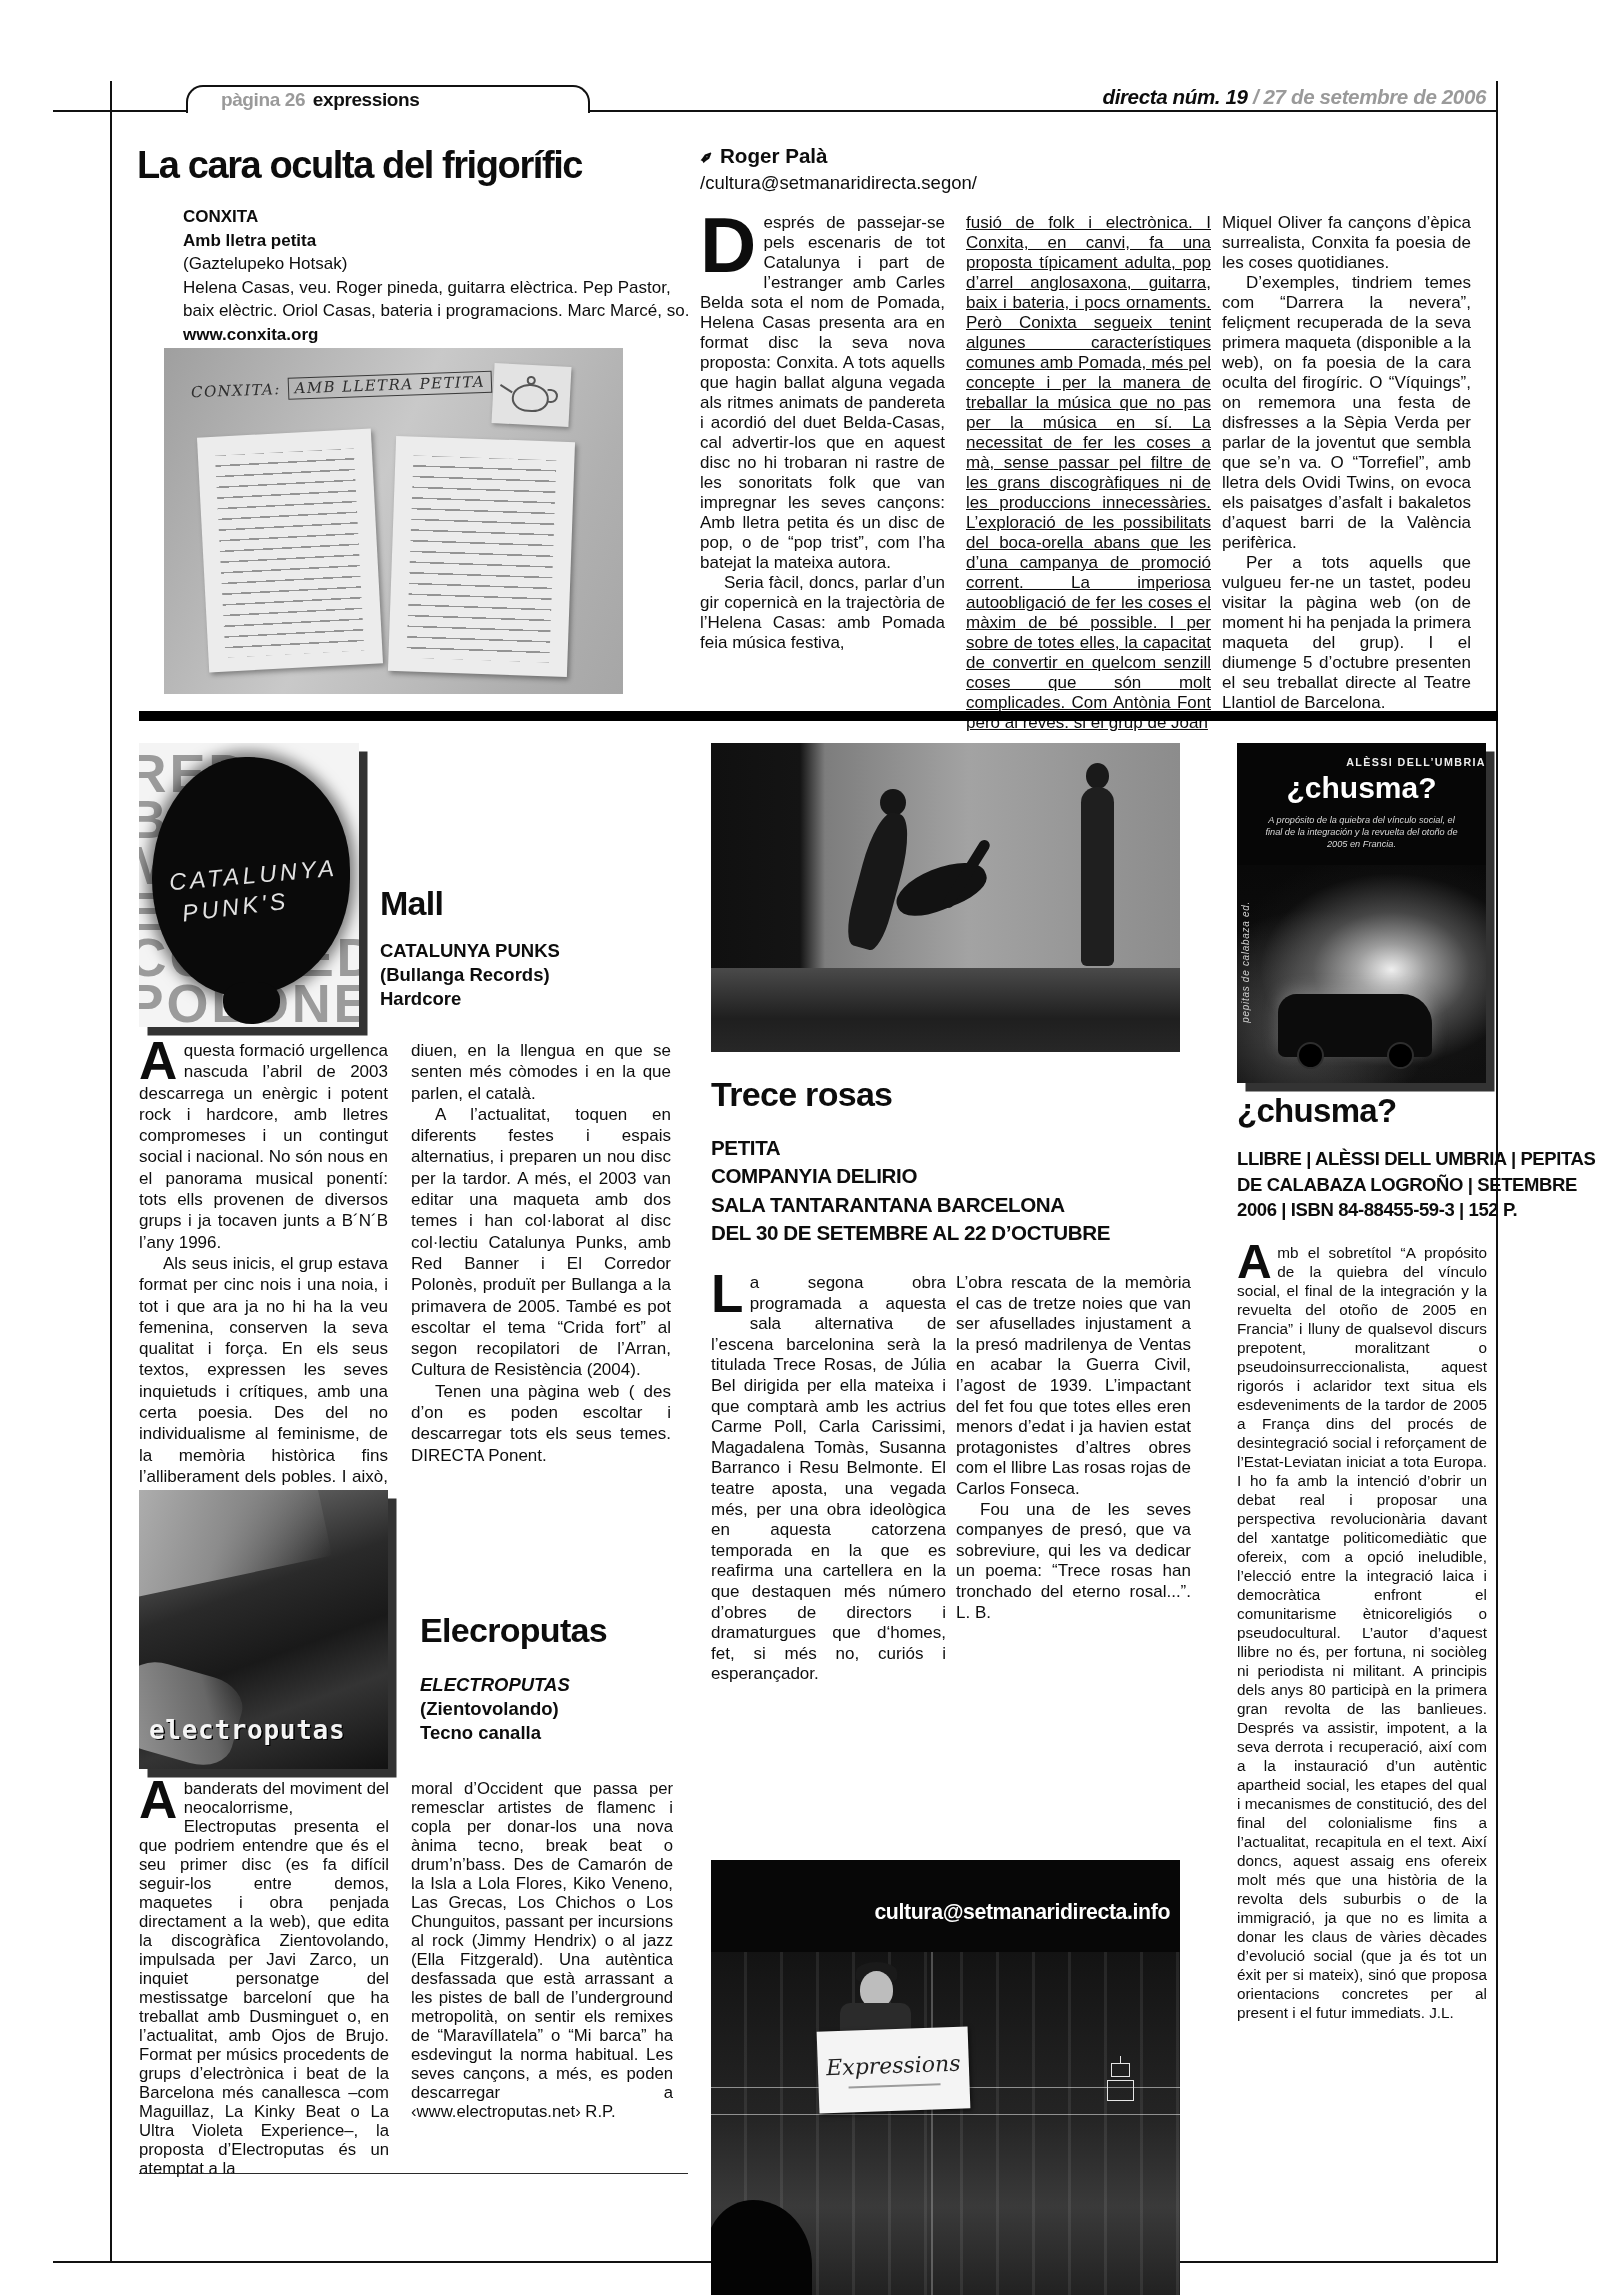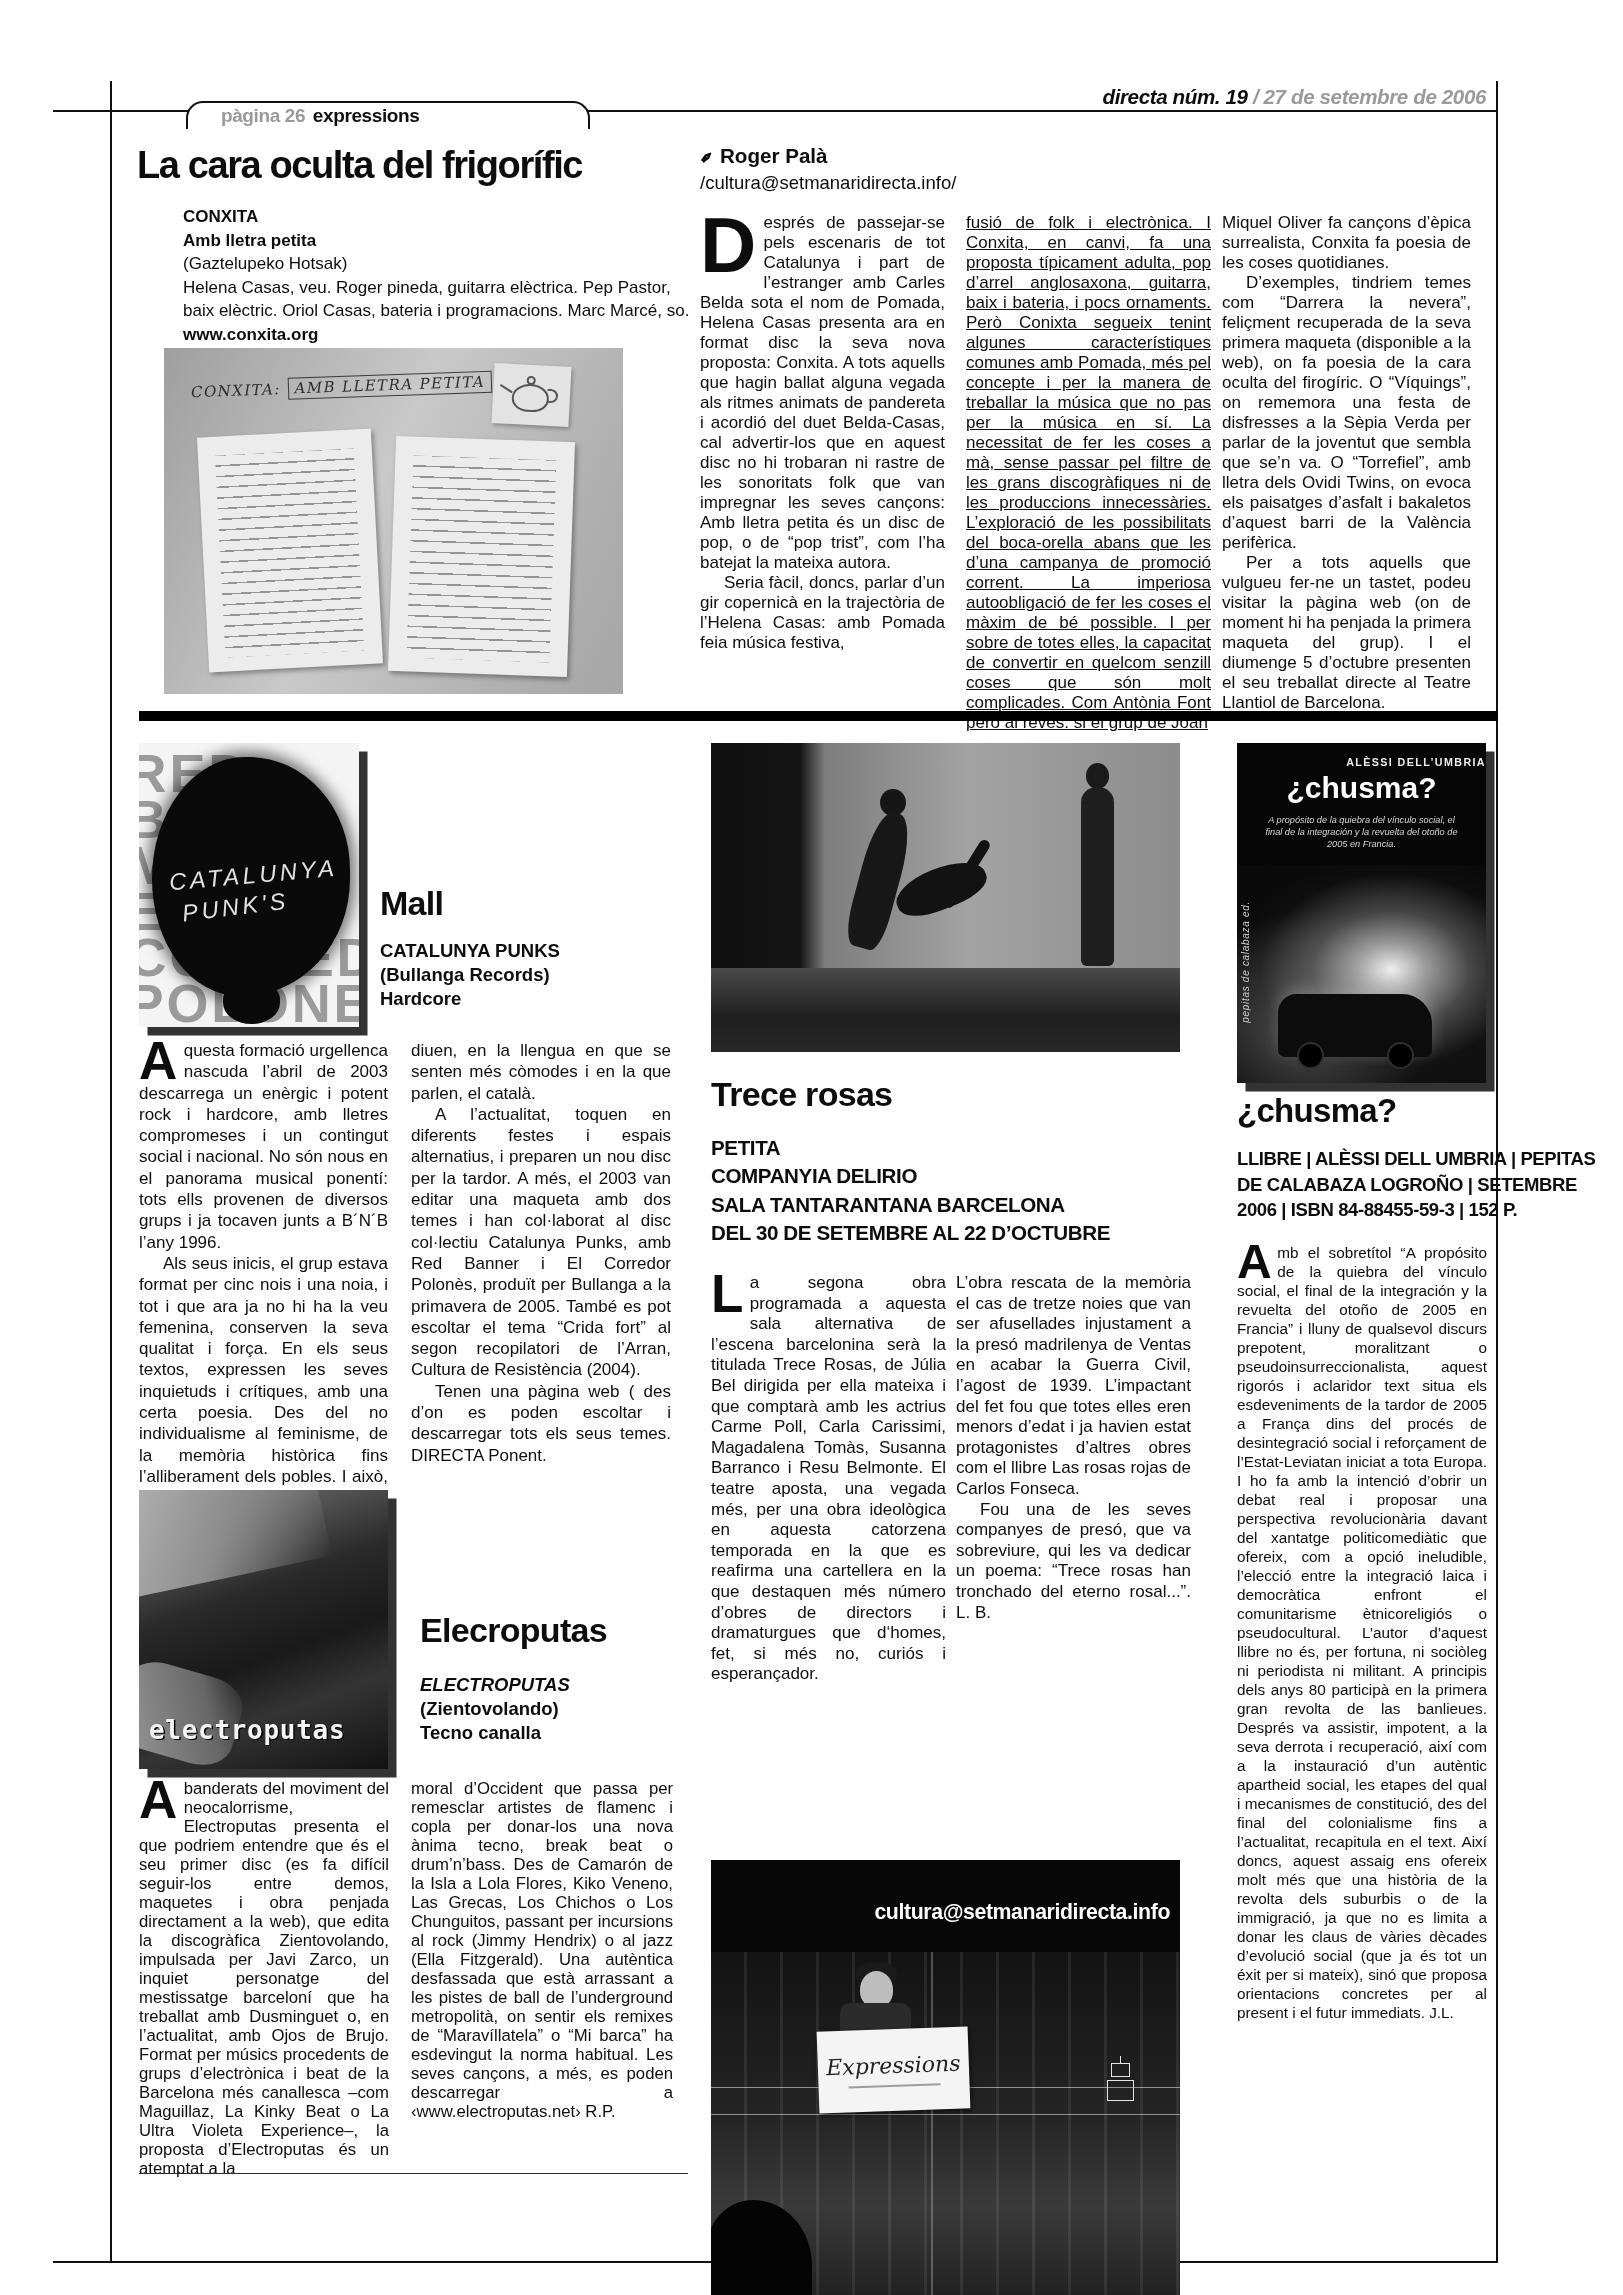--- a/index.html
+++ b/index.html
@@ -17,21 +17,21 @@
   #frame-left  { left:110px; top:81px; height:2182px; }
   #frame-right { left:1496px; top:81px; height:2182px; }
   #frame-top   { left:53px;  top:110px; width:1445px; }
   #frame-bottom{ left:53px;  top:2261px; width:1445px; }
 
   
   #section-tab {
     left:186px; top:85px; width:404px; height:28.4px; background:#fff;
     border:2.1px solid #111; border-bottom:none; border-radius:17px 17px 0 0;
     display:flex; align-items:center; padding-left:33px; z-index:4;
-    font-weight:bold; font-size:19px; letter-spacing:-0.4px;margin-top:16px;
+    font-weight:bold; font-size:19px; letter-spacing:-0.4px;
   }
   .gray-txt { color:#9a9a9a; }
   #section-tab .sec { margin-left:7.8px; color:#111; }
   #issue-date {
     right:137px; top:85px; font-size:20.6px; font-weight:bold; font-style:italic;
     letter-spacing:-0.4px; text-align:right;
   }
   #issue-date .date { color:#9a9a9a; font-weight:bold; }
 
   
@@ -217,21 +217,21 @@
       <span class="abs pot-lid"></span>
       <span class="abs pot-spout"></span>
       <span class="abs pot-handle"></span>
     </div>
   </div>
 
   <div class="abs" id="lead-byline">
     <div class="author">
       <span class="pen">✒</span><span>Roger Palà</span>
     </div>
-    <div class="mail">/cultura@setmanaridirecta.info/</div>
+    <div class="mail">/cultura@setmanaridirecta.segon/</div>
   </div>
 
   <div class="abs bodycol" id="lead-col1">
     <p><span class="dc3">D</span><span>esprés de passejar-se pels escenaris de tot Catalunya i part de l’estranger amb Carles Belda sota el nom de Pomada, Helena Casas presenta ara en format disc la seva nova proposta: Conxita. A tots aquells que hagin ballat alguna vegada als ritmes animats de pandereta i acordió del duet Belda-Casas, cal advertir-los que en aquest disc no hi trobaran ni rastre de les sonoritats folk que van impregnar les seves cançons: Amb lletra petita és un disc de pop, o de “pop trist”, com l’ha batejat la mateixa autora.</span></p>
     <p class="ind">Seria fàcil, doncs, parlar d’un gir copernicà en la trajectòria de l’Helena Casas: amb Pomada feia música festiva,</p>
   </div>
   <div class="abs bodycol" id="lead-col2">
     <p>fusió de folk i electrònica. I Conxita, en canvi, fa una proposta típicament adulta, pop d’arrel anglosaxona, guitarra, baix i bateria, i pocs ornaments. Però Conixta segueix tenint algunes característiques comunes amb Pomada, més pel concepte i per la manera de treballar la música que no pas per la música en sí. La necessitat de fer les coses a mà, sense passar pel filtre de les grans discogràfiques ni de les produccions innecessàries. L’exploració de les possibilitats del boca-orella abans que les d’una campanya de promoció corrent. La imperiosa autoobligació de fer les coses el màxim de bé possible. I per sobre de totes elles, la capacitat de convertir en quelcom senzill coses que són molt complicades. Com Antònia Font però al revés: si el grup de Joan</p>
   </div>
   <div class="abs bodycol" id="lead-col3">

